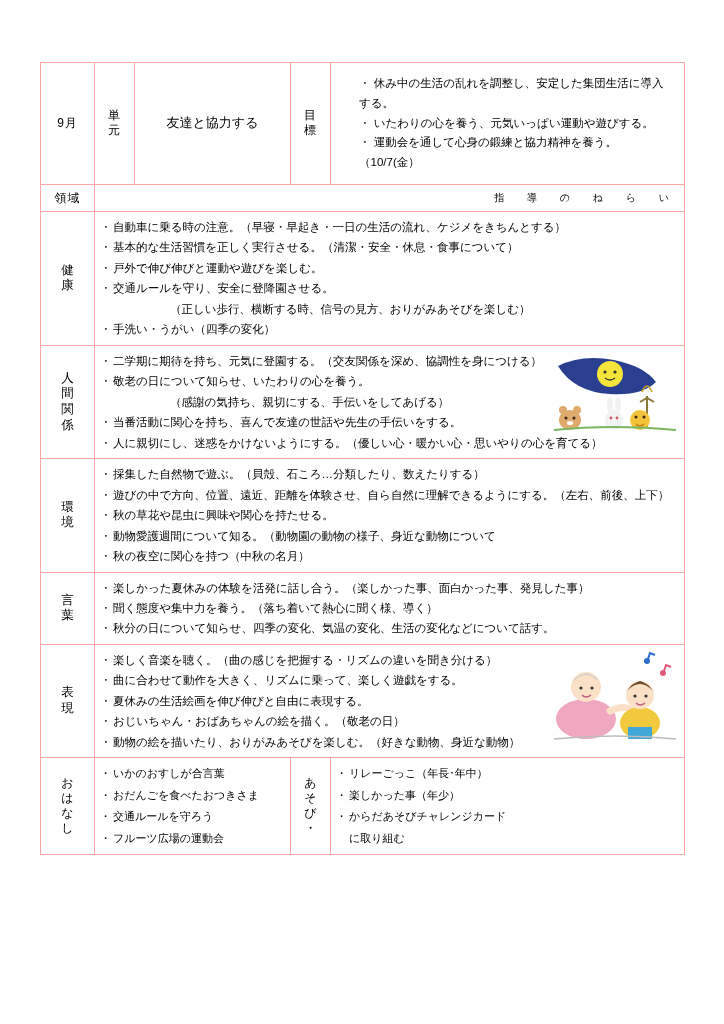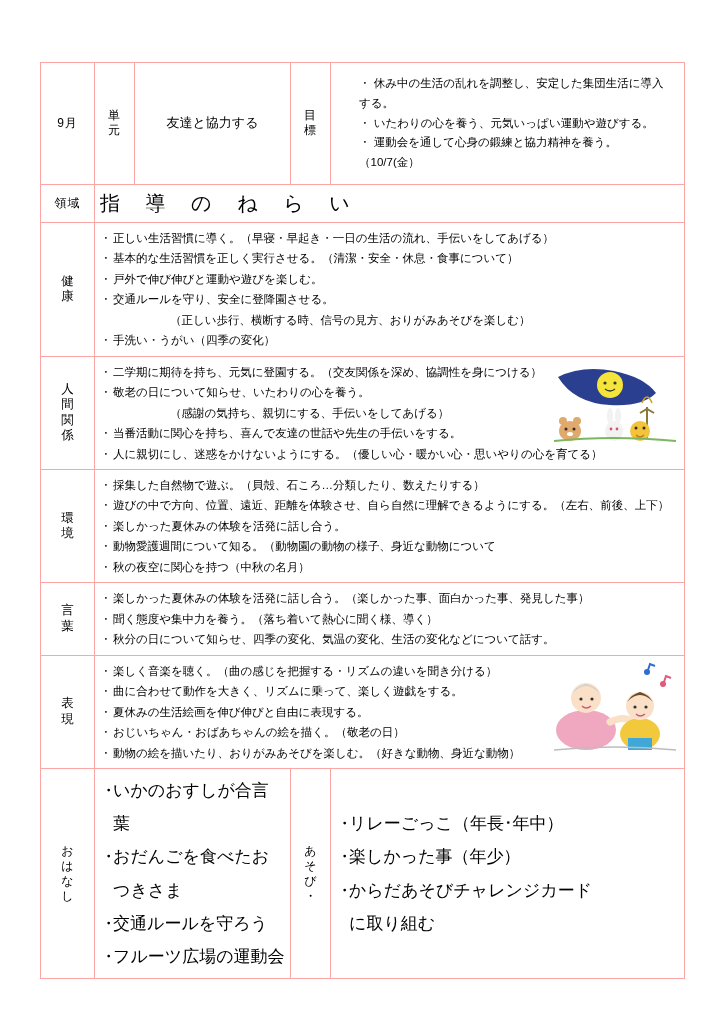--- a/index.html
+++ b/index.html
@@ -65,22 +65,22 @@
   .goal-list .li:before {
     content: "・";
     position: absolute;
     left: 0;
     top: 0;
   }
   .goal-list .li.noindent:before { content: ""; }
 
   
   .section-title {
-    text-align: left;
-    font-size: 20px;
+    text-align: right;
+    font-size: 10px;
     letter-spacing: 10px;
     padding: 6px 0;
   }
   
   .area-cell {
     text-align: center;
     font-size: 12.5px;
     line-height: 1.45;
     padding: 4px 2px;
   }
@@ -107,21 +107,21 @@
 
   
   .play-label {
     text-align: center;
     font-size: 12px;
     line-height: 1.3;
     padding: 6px 2px;
   }
   .play-list {
     padding: 8px 6px 8px 12px;
-    font-size: 17px;
+    font-size: 11px;
     line-height: 1.95;
     margin-left: 48px;
   }
   .play-list .li {
     position: relative;
     padding-left: 13px;
   }
   .play-list .li:before {
     content: "・";
     position: absolute;
@@ -194,21 +194,21 @@
         <td class="vlabel">領域</td>
         <td class="section-title" colspan="4">指 導 の ね ら い</td>
       </tr>
 
       <tr>
         <td class="area-cell">
           <span class="vchar">健</span>
             <span class="vchar">康</span>
         </td>
         <td class="content-cell" colspan="4">
-          <div class="li">正しい生活習慣に導く。（早寝・早起き・一日の生活の流れ、手伝いをしてあげる）</div>
+          <div class="li">自動車に乗る時の注意。（早寝・早起き・一日の生活の流れ、ケジメをきちんとする）</div>
           <div class="li">基本的な生活習慣を正しく実行させる。（清潔・安全・休息・食事について）</div>
           <div class="li">戸外で伸び伸びと運動や遊びを楽しむ。</div>
           <div class="li">交通ルールを守り、安全に登降園させる。</div>
           <div class="li sub">（正しい歩行、横断する時、信号の見方、おりがみあそびを楽しむ）</div>
           <div class="li">手洗い・うがい（四季の変化）</div>
         </td>
       </tr>
 
       <tr>
         <td class="area-cell">
@@ -252,21 +252,21 @@
       </tr>
 
       <tr>
         <td class="area-cell">
           <span class="vchar">環</span>
             <span class="vchar">境</span>
         </td>
         <td class="content-cell" colspan="4">
           <div class="li">採集した自然物で遊ぶ。（貝殻、石ころ…分類したり、数えたりする）</div>
           <div class="li">遊びの中で方向、位置、遠近、距離を体験させ、自ら自然に理解できるようにする。（左右、前後、上下）</div>
-          <div class="li">楽しかった夏休みの体験を活発に話し合う。</div>
+          <div class="li">秋の草花や昆虫に興味や関心を持たせる。</div>
           <div class="li">動物愛護週間について知る。（動物園の動物の様子、身近な動物について</div>
           <div class="li">秋の夜空に関心を持つ（中秋の名月）</div>
         </td>
       </tr>
 
       <tr>
         <td class="area-cell">
           <span class="vchar">言</span>
             <span class="vchar">葉</span>
         </td>

